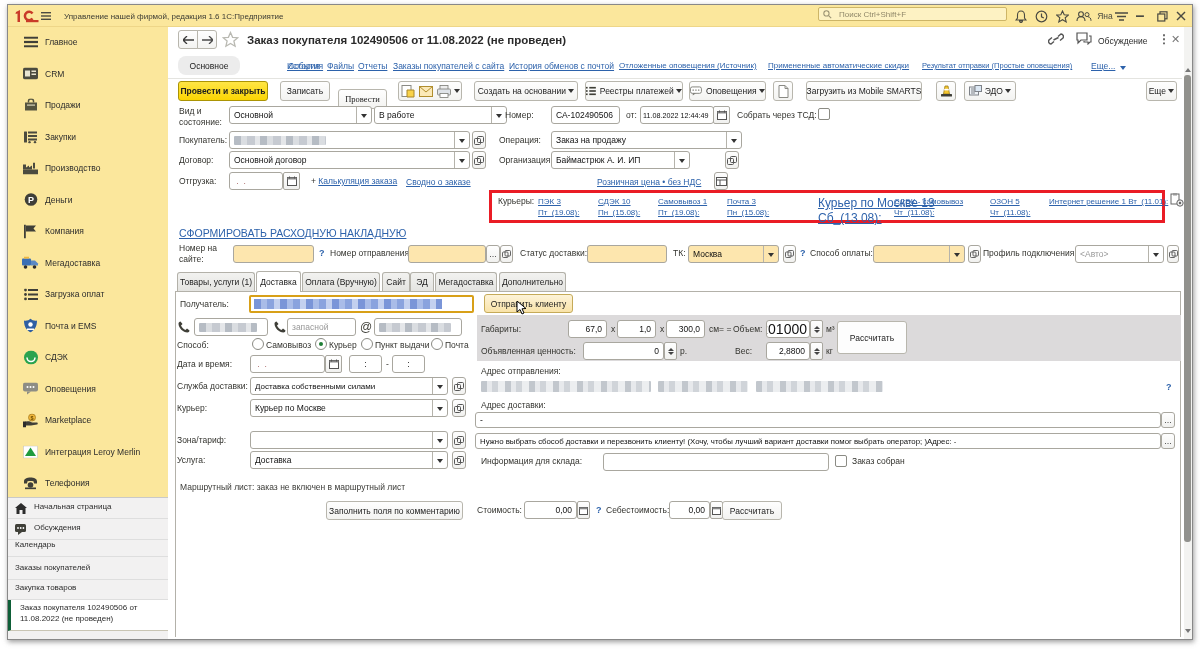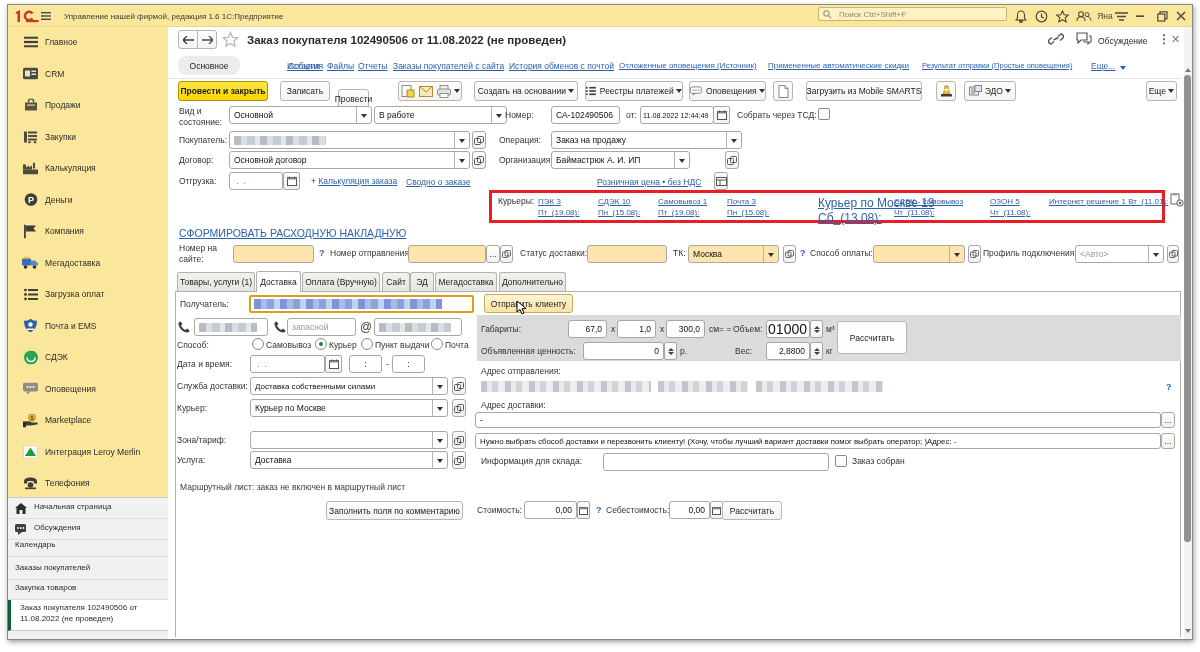--- a/index.html
+++ b/index.html
@@ -142,21 +142,21 @@
 <div class="sitem" style="top:147.5px">
         <span class="ic">
           <svg width="15" height="12" viewBox="0 0 15 12">
             <g fill="#4b4b3f">
               <rect x="0" y="7" width="15" height="5"></rect>
               <path d="M0 7 L0 2 L3 2 L3 5 L6 3 L6 5 L9 3 L9 7 Z"></path>
               <rect x="10" y="0" width="2" height="6"></rect>
             </g>
           </svg>
         </span>
-        <span class="tx">Калькуляция</span>
+        <span class="tx">Производство</span>
       </div>
 <div class="sitem" style="top:179px">
         <span class="ic">
           <svg width="14" height="14" viewBox="0 0 14 14">
             <circle cx="7" cy="7" r="6.3" fill="#3f3f38"></circle>
             <text x="7" y="10.2" text-anchor="middle" font-size="9" font-weight="bold" fill="#fff" font-family="Liberation Sans">P</text>
           </svg>
         </span>
         <span class="tx">Деньги</span>
       </div>
@@ -330,21 +330,21 @@
 <div class="abs lnk" style="left:501px;top:56px;font-size:8.5px;">История обменов с почтой</div>
 <div class="abs lnk" style="left:611px;top:56px;font-size:8px;">Отложенные оповещения (Источник)</div>
 <div class="abs lnk" style="left:760px;top:56px;font-size:8px;">Примененные автоматические скидки</div>
 <div class="abs lnk" style="left:914px;top:56px;font-size:7.5px;">Результат отправки (Простые оповещения)</div>
 <div class="abs lnk" style="left:1083px;top:56px;font-size:8.5px;">Еще...</div>
 <div class="abs" style="left:1112px;top:61px;width:0;height:0;border-left:3.5px solid transparent;border-right:3.5px solid transparent;border-top:4px solid #2d62ab;"></div>
 <div class="abs" style="left:160px;top:73px;width:1014px;height:1px;background:#e4e4e0;"></div>
 
 <div class="btn" style="left:170px;top:76px;width:90px;background:linear-gradient(#ffe545,#fbd503);border-color:#ab9404;font-weight:bold;">Провести и закрыть</div>
 <div class="btn" style="left:272px;top:76px;width:50px;">Записать</div>
-<div class="btn" style="left:330px;top:84px;width:31px;">Провести</div>
+<div class="btn" style="left:330px;top:84px;width:49px;font-family:Liberation Serif, serif;">Провести</div>
 <div class="btn" style="left:390px;top:76px;width:64px;">
   <svg width="14" height="13" viewBox="0 0 14 13" style="margin-right:4px">
           <rect x="1" y="0.5" width="9" height="11" fill="#fff" stroke="#8a8a84" stroke-width="1"></rect>
           <path d="M6 5 h7 v7 h-7 z" fill="#f9d24a" stroke="#a8862a" stroke-width="1"></path>
         </svg>
   <svg width="14" height="11" viewBox="0 0 14 11" style="margin-right:4px">
           <rect x="0.5" y="0.5" width="13" height="10" fill="#fbe9b8" stroke="#b08d2e" stroke-width="1"></rect>
           <path d="M0.5 0.5 L7 6 L13.5 0.5" fill="none" stroke="#b08d2e" stroke-width="1"></path>
         </svg>
   <svg width="14" height="13" viewBox="0 0 14 13" style="margin-right:3px">

